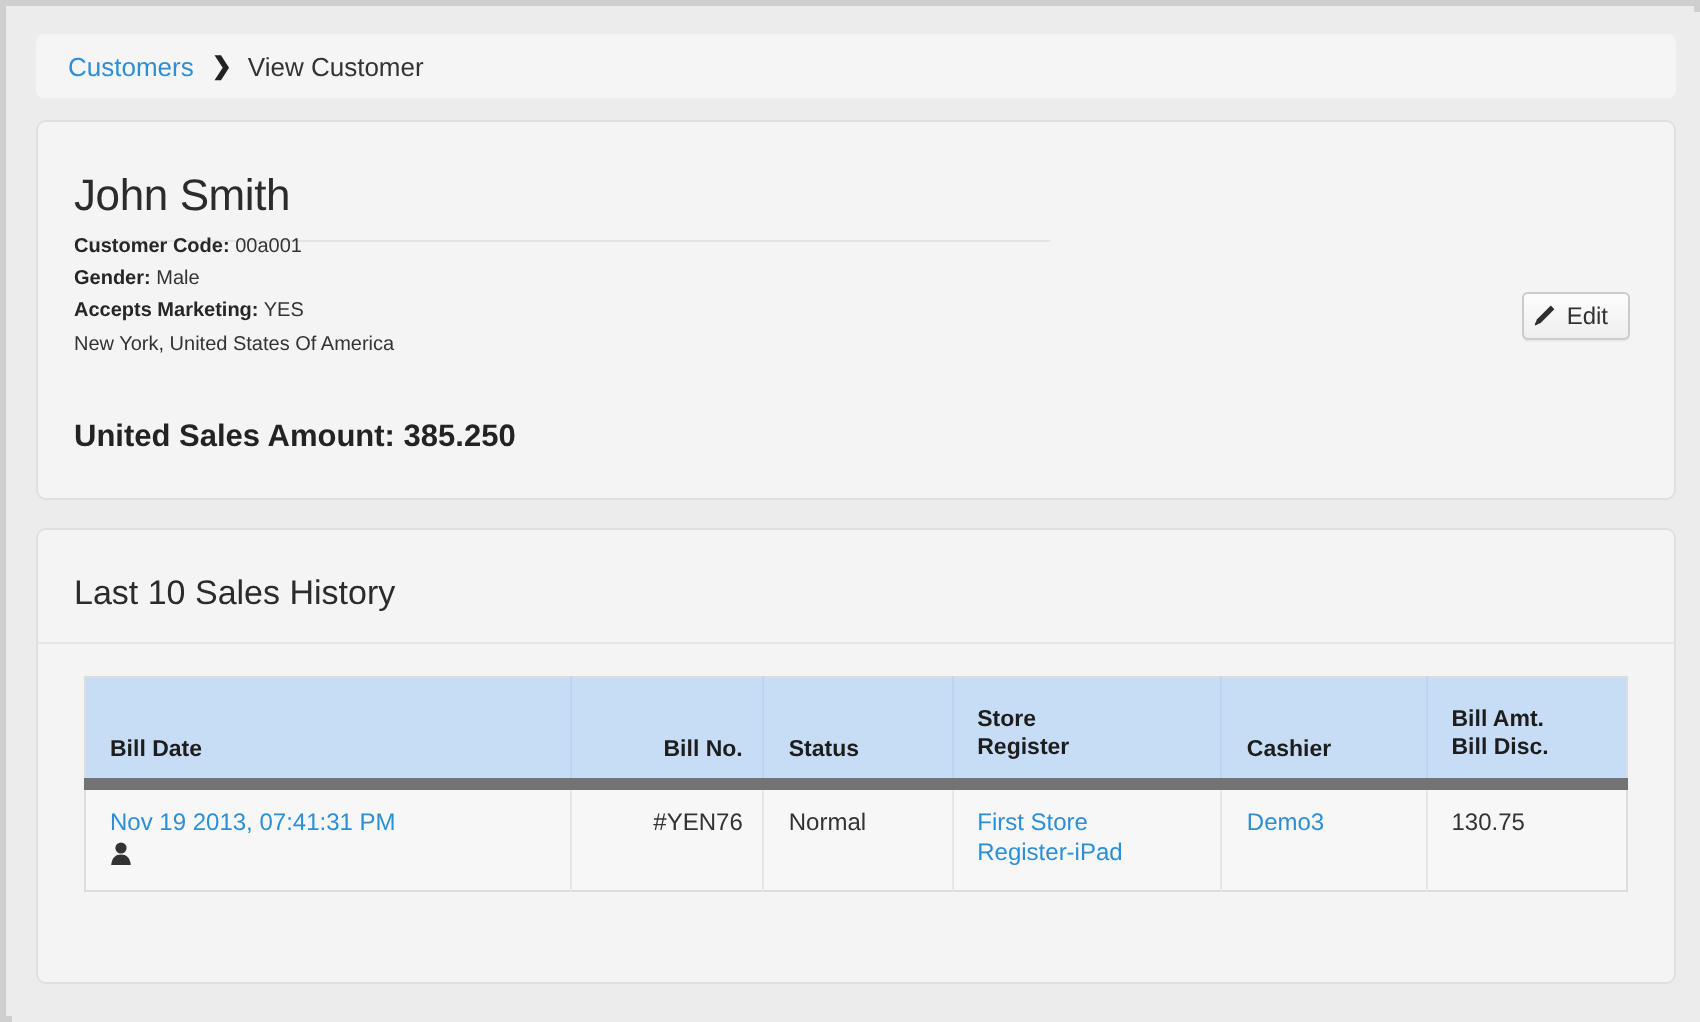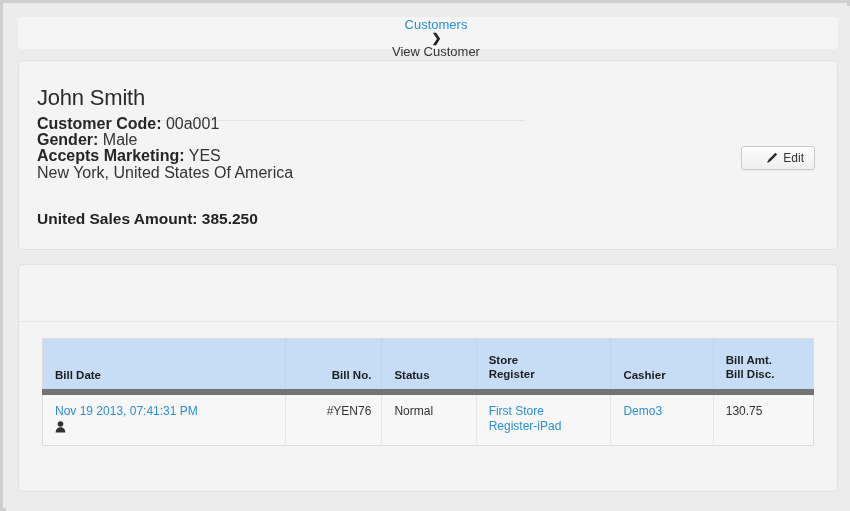--- a/index.html
+++ b/index.html
@@ -43,21 +43,20 @@
     top: 11px;
     width: 820px;
     height: 32px;
     background: #f5f5f5;
     border-radius: 4px;
     box-sizing: border-box;
     display: flex;
     align-items: center;
     padding-left: 16px;
     font-size: 13px;
-    flex-direction: column;
   }
   .crumb-link {
     color: #2c8fd6;
     text-decoration: none;
     cursor: pointer;
   }
   .crumb-sep {
     margin: 0 8px 0 9px;
     color: #222;
     font-weight: bold;
@@ -104,21 +103,21 @@
     left: 18px;
     top: 59px;
     width: 488px;
     height: 1px;
     background: #e4e4e4;
   }
   .cust-lines {
     position: absolute;
     left: 18px;
     top: 55px;
-    font-size: 16px;
+    font-size: 10px;
     color: #333;
     line-height: 16.2px;
   }
   .cust-lines .lbl {
     font-weight: bold;
     color: #262626;
   }
   .cust-lines a {
     color: #2c8fd6;
     text-decoration: none;
@@ -150,21 +149,21 @@
   .meta .lbl {
     font-weight: bold;
     color: #262626;
   }
 
   .edit-btn {
     position: absolute;
     right: 22px;
     top: 85px;
     height: 24px;
-    padding: 0 10px 0 24px;
+    padding: 0 10px 0 4px;
     background: linear-gradient(#fdfdfd, #efefef);
     border: 1px solid #cbcbcb;
     border-radius: 3px;
     font-size: 12px;
     color: #333;
     display: flex;
     align-items: center;
     gap: 5px;
     cursor: pointer;
     font-family: "Liberation Sans", sans-serif;
@@ -298,20 +297,21 @@
           <svg width="12" height="12" viewBox="0 0 12 12">
             <path d="M9.4 0.8 L11.2 2.6 L4.2 9.6 L1.6 10.4 L2.4 7.8 Z" fill="#2e2e2e"></path>
             <path d="M1.3 10.7 L2.9 10.2 L1.8 9.1 Z" fill="#2e2e2e"></path>
           </svg>
         </span>
         <span>Edit</span>
       </button>
     </div>
 
     <div class="panel" id="sales-panel">
+      <div class="sales-title">Last 10 Sales History</div>
       <div class="sales-rule"></div>
 
       <table class="sales">
         <thead>
           <tr>
             <th class="col-billdate">Bill Date</th>
             <th class="col-billno num">Bill No.</th>
             <th class="col-status">Status</th>
             <th class="col-store">
               <span class="l2">Store</span>

